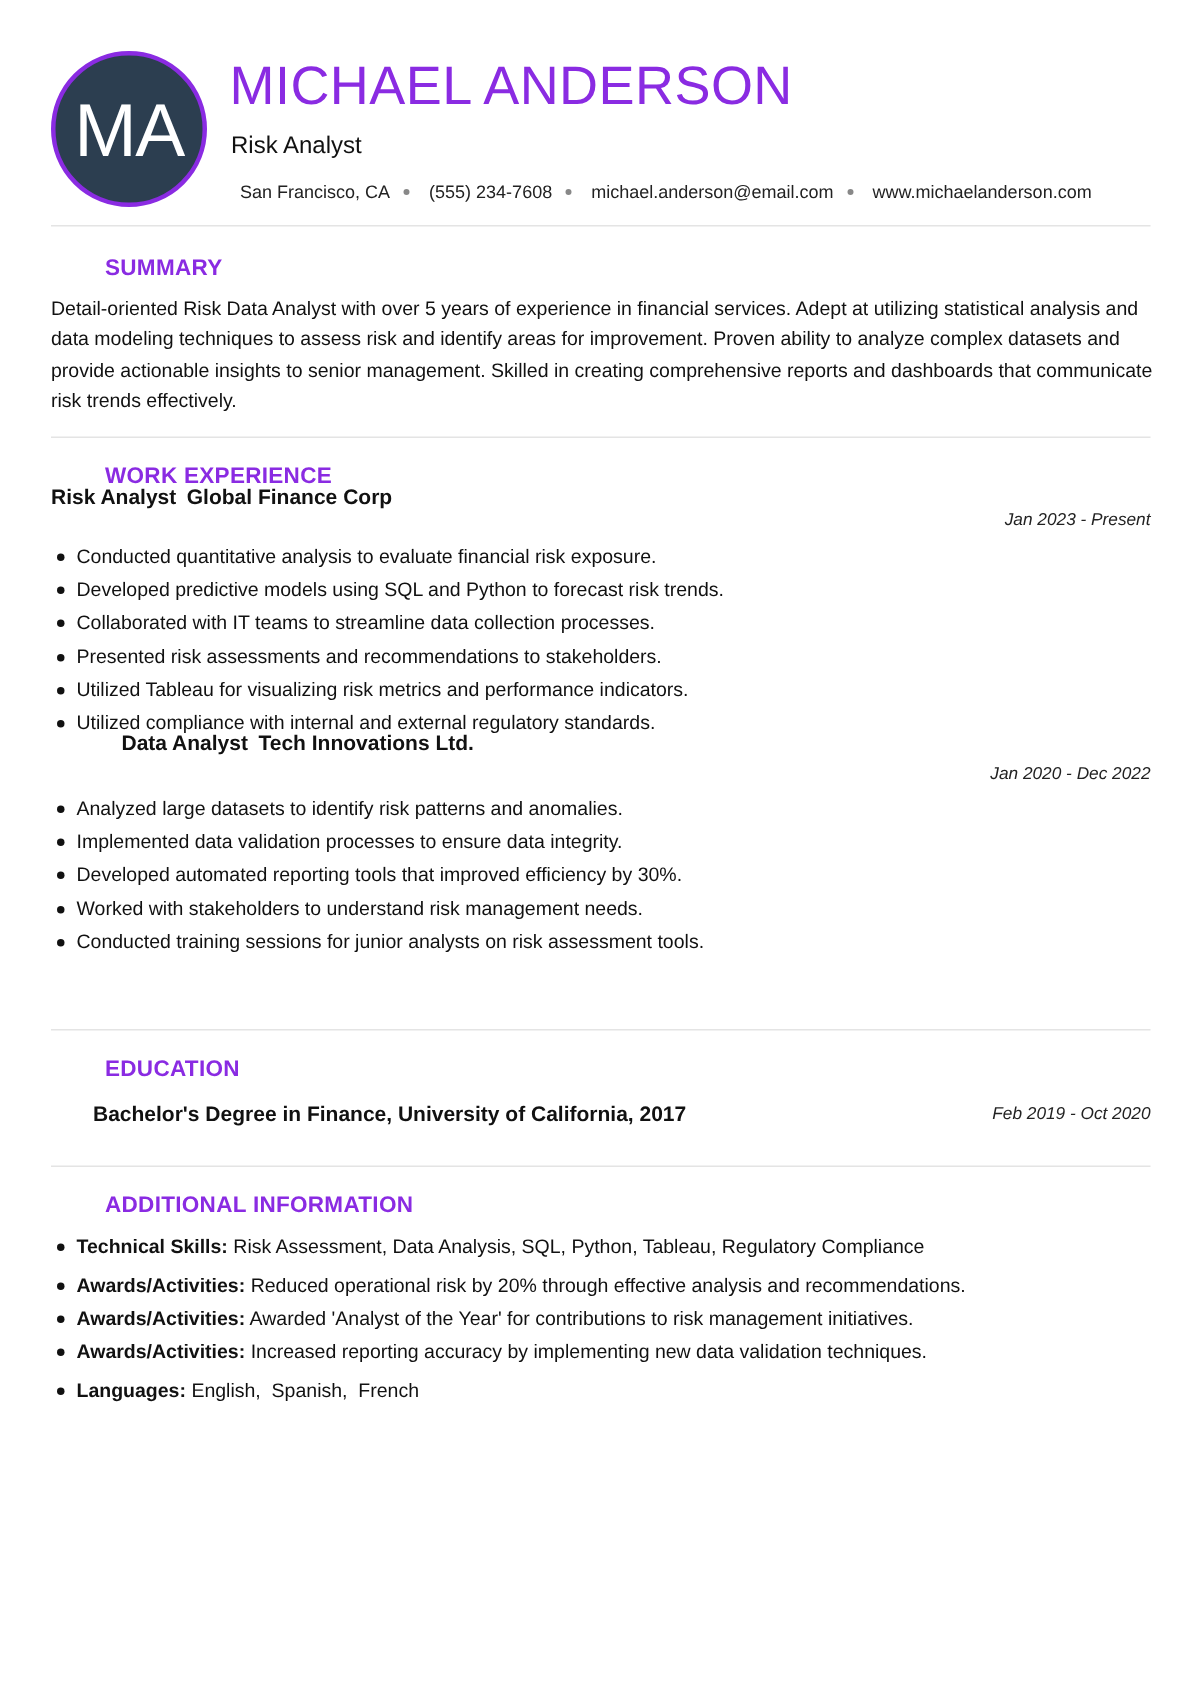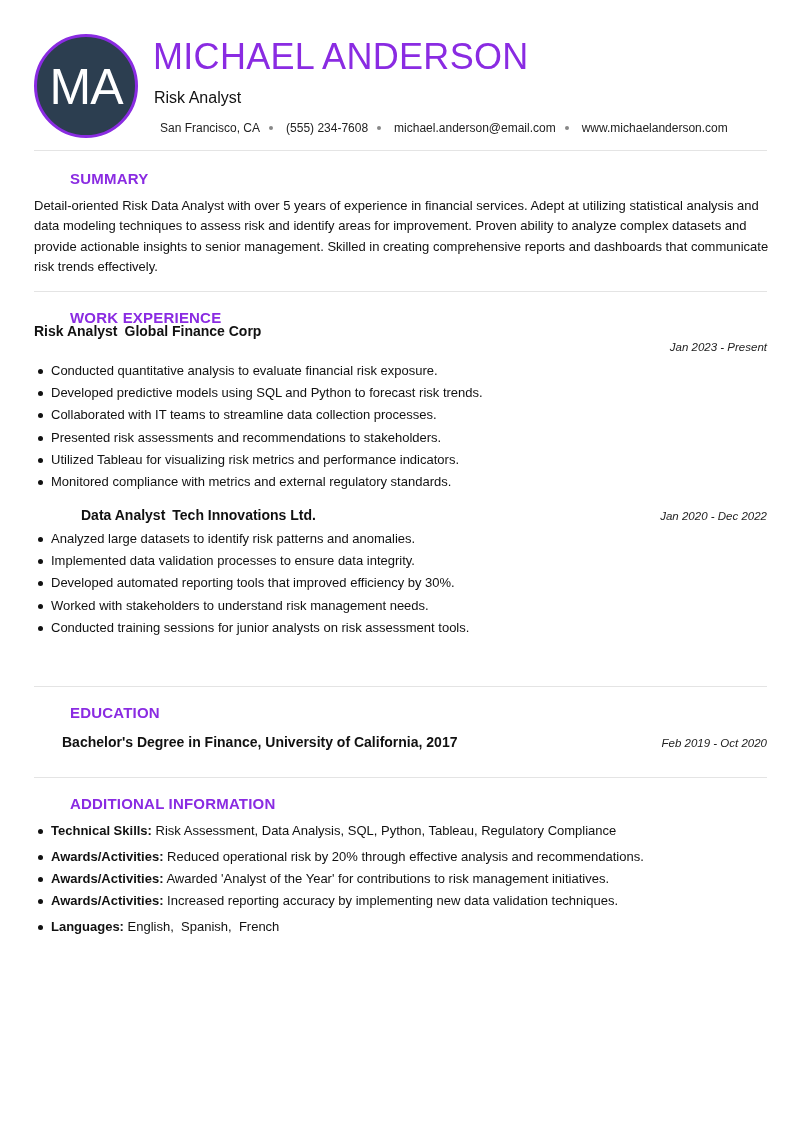--- a/index.html
+++ b/index.html
@@ -125,24 +125,24 @@
   <div class="job-title" style="top:322px;">
     <span>Risk Analyst</span><span class="company">Global Finance Corp</span>
   </div>
   <div class="date" style="top:339px;">Jan 2023 - Present</div>
   <ul class="bullets" style="top:360px;">
     <li>Conducted quantitative analysis to evaluate financial risk exposure.</li>
     <li>Developed predictive models using SQL and Python to forecast risk trends.</li>
     <li>Collaborated with IT teams to streamline data collection processes.</li>
     <li>Presented risk assessments and recommendations to stakeholders.</li>
     <li>Utilized Tableau for visualizing risk metrics and performance indicators.</li>
-    <li>Monitored compliance with metrics and external regulatory standards.</li>
+    <li>Utilized compliance with internal and external regulatory standards.</li>
   </ul>
 
-  <div class="job-title" style="top:506px;padding-left:47px;">
+  <div class="job-title" style="top:486px;padding-left:47px;">
     <span>Data Analyst</span><span class="company">Tech Innovations Ltd.</span>
   </div>
   <div class="date" style="top:508px;">Jan 2020 - Dec 2022</div>
   <ul class="bullets" style="top:528px;">
     <li>Analyzed large datasets to identify risk patterns and anomalies.</li>
     <li>Implemented data validation processes to ensure data integrity.</li>
     <li>Developed automated reporting tools that improved efficiency by 30%.</li>
     <li>Worked with stakeholders to understand risk management needs.</li>
     <li>Conducted training sessions for junior analysts on risk assessment tools.</li>
   </ul>

